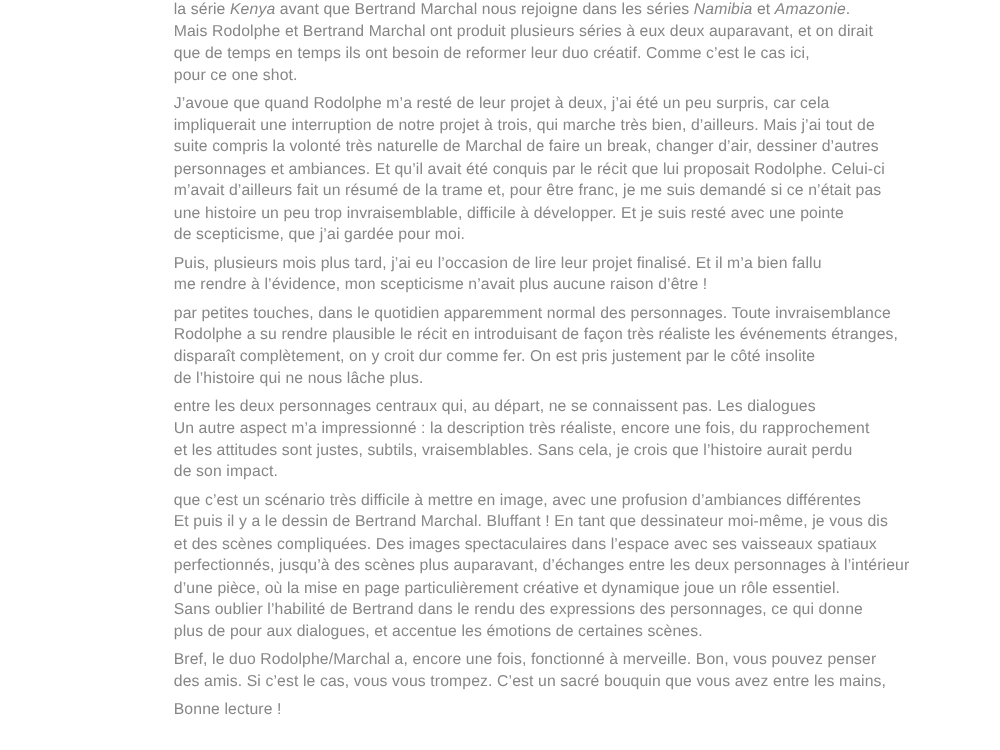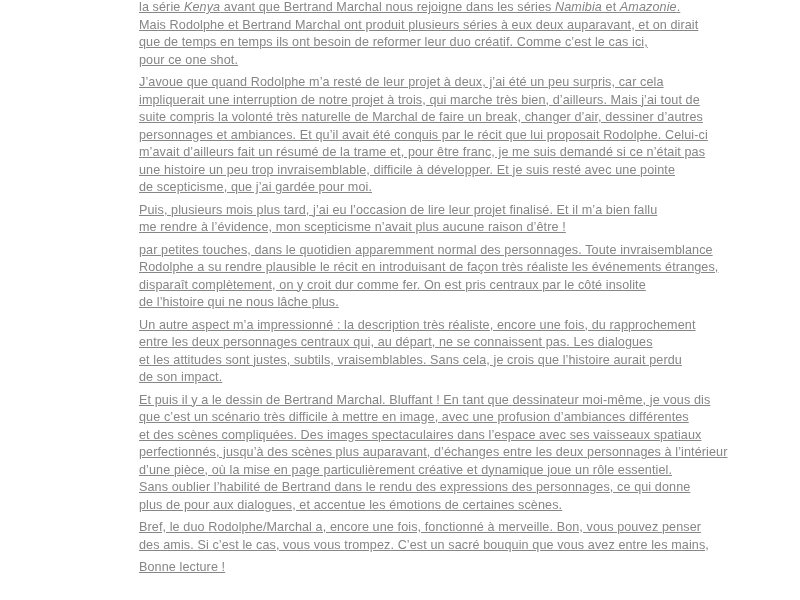--- a/index.html
+++ b/index.html
@@ -24,21 +24,20 @@
     top: -1px;
     width: 530px;
     color: #868686;
     font-size: 12.6px;
     line-height: 17.5px;
     letter-spacing: 0.1px;
   }
   .para {
     margin: 0 0 5px 0;
     padding: 0;
-    text-decoration: underline;
   }
   .line {
     display: block;
     white-space: nowrap;
   }
   .line em {
     font-style: italic;
   }
 </style>
 </head>
@@ -61,32 +60,32 @@
         <span class="line">une histoire un peu trop invraisemblable, difficile à développer. Et je suis resté avec une pointe</span>
         <span class="line">de scepticisme, que j’ai gardée pour moi.</span>
       </p>
       <p class="para">
         <span class="line">Puis, plusieurs mois plus tard, j’ai eu l’occasion de lire leur projet finalisé. Et il m’a bien fallu</span>
         <span class="line">me rendre à l’évidence, mon scepticisme n’avait plus aucune raison d’être !</span>
       </p>
       <p class="para">
         <span class="line">par petites touches, dans le quotidien apparemment normal des personnages. Toute invraisemblance</span>
         <span class="line">Rodolphe a su rendre plausible le récit en introduisant de façon très réaliste les événements étranges,</span>
-        <span class="line">disparaît complètement, on y croit dur comme fer. On est pris centraux par le côté insolite</span>
+        <span class="line">disparaît complètement, on y croit dur comme fer. On est pris justement par le côté insolite</span>
         <span class="line">de l’histoire qui ne nous lâche plus.</span>
       </p>
       <p class="para">
+        <span class="line">entre les deux personnages centraux qui, au départ, ne se connaissent pas. Les dialogues</span>
         <span class="line">Un autre aspect m’a impressionné : la description très réaliste, encore une fois, du rapprochement</span>
-        <span class="line">entre les deux personnages centraux qui, au départ, ne se connaissent pas. Les dialogues</span>
         <span class="line">et les attitudes sont justes, subtils, vraisemblables. Sans cela, je crois que l’histoire aurait perdu</span>
         <span class="line">de son impact.</span>
       </p>
       <p class="para">
+        <span class="line">que c’est un scénario très difficile à mettre en image, avec une profusion d’ambiances différentes</span>
         <span class="line">Et puis il y a le dessin de Bertrand Marchal. Bluffant ! En tant que dessinateur moi-même, je vous dis</span>
-        <span class="line">que c’est un scénario très difficile à mettre en image, avec une profusion d’ambiances différentes</span>
         <span class="line">et des scènes compliquées. Des images spectaculaires dans l’espace avec ses vaisseaux spatiaux</span>
         <span class="line">perfectionnés, jusqu’à des scènes plus auparavant, d’échanges entre les deux personnages à l’intérieur</span>
         <span class="line">d’une pièce, où la mise en page particulièrement créative et dynamique joue un rôle essentiel.</span>
         <span class="line">Sans oublier l’habilité de Bertrand dans le rendu des expressions des personnages, ce qui donne</span>
         <span class="line">plus de pour aux dialogues, et accentue les émotions de certaines scènes.</span>
       </p>
       <p class="para">
         <span class="line">Bref, le duo Rodolphe/Marchal a, encore une fois, fonctionné à merveille. Bon, vous pouvez penser</span>
         <span class="line">des amis. Si c’est le cas, vous vous trompez. C’est un sacré bouquin que vous avez entre les mains,</span>
       </p>

